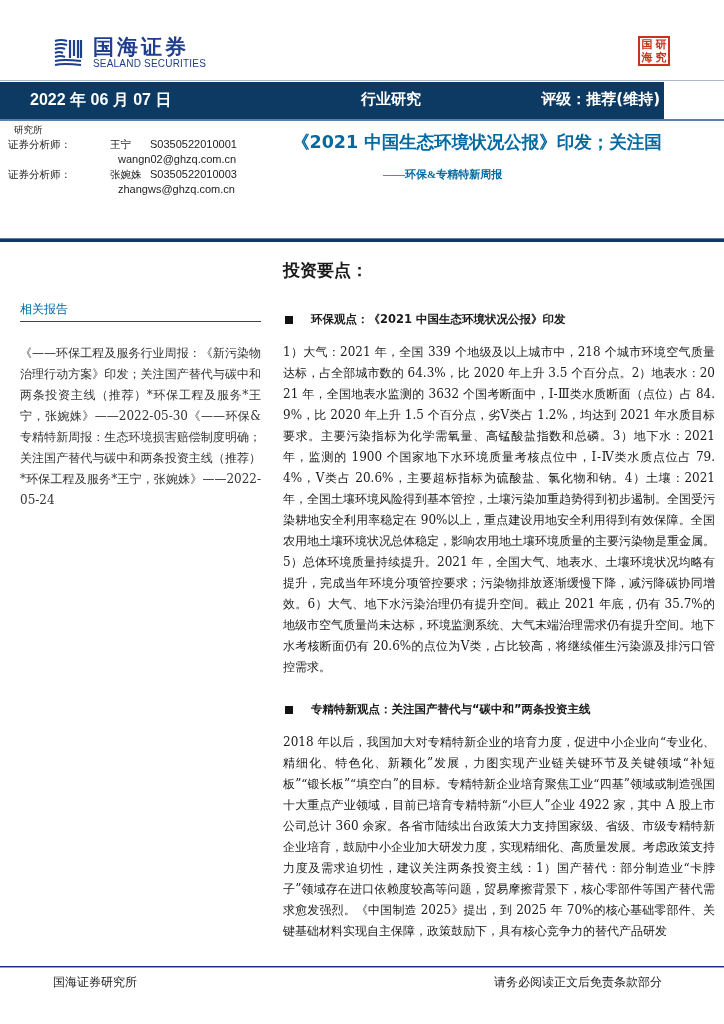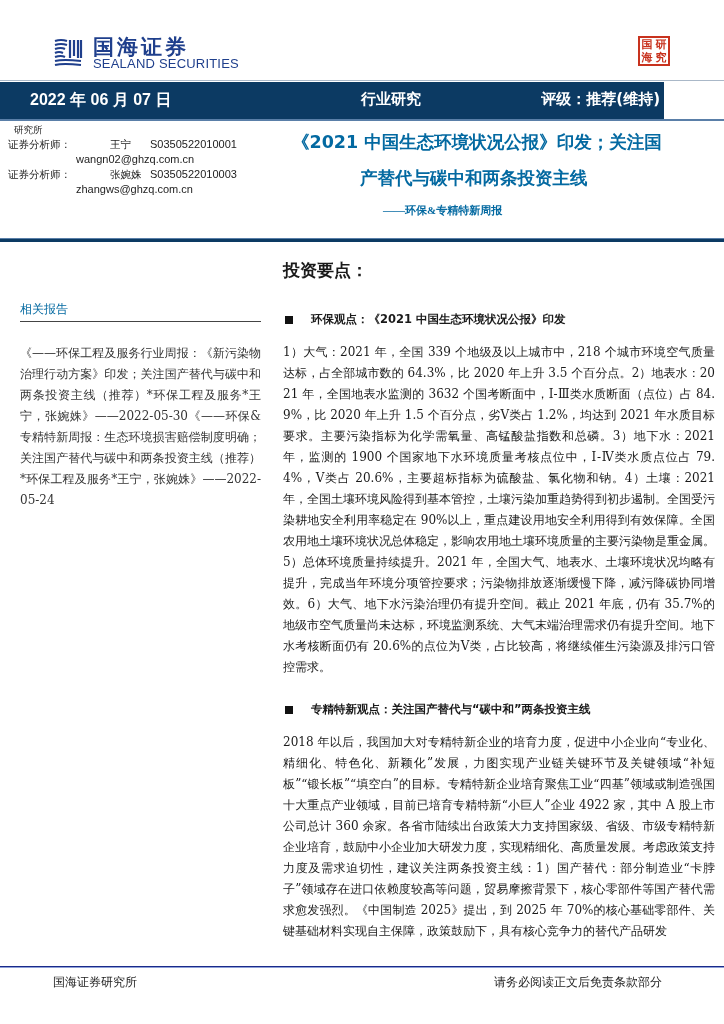--- a/index.html
+++ b/index.html
@@ -4,42 +4,42 @@
 <style>
   * { margin: 0; padding: 0; box-sizing: border-box; }
   html, body { width: 724px; height: 1024px; background: #ffffff; overflow: hidden; }
   body { position: relative; font-family: "DejaVu Serif", "Liberation Serif", serif; color: #1a1a1a; }
 
   
   .logo { position: absolute; left: 53px; top: 36px; display: flex; align-items: center; }
   .logo-mark { width: 30px; height: 30px; margin-right: 10px; }
   .logo-text { display: flex; flex-direction: column; }
   .logo-cn { font-family: "DejaVu Sans", sans-serif; font-weight: bold; font-size: 21px; color: #1f3f8c; letter-spacing: 3px; line-height: 22px; }
-  .logo-en { font-family: "Liberation Sans", sans-serif; font-size: 13px; color: #1f3f8c; letter-spacing: 0.2px; line-height: 12px; }
+  .logo-en { font-family: "Liberation Sans", sans-serif; font-size: 10px; color: #1f3f8c; letter-spacing: 0.2px; line-height: 12px; }
 
   
   .seal { position: absolute; left: 638px; top: 36px; width: 32px; height: 30px; border: 2px solid #c8321e; background: #fff; display: grid; grid-template-columns: 1fr 1fr; grid-template-rows: 1fr 1fr; }
   .seal span { font-family: "DejaVu Serif", serif; font-size: 11px; line-height: 13px; color: #c8321e; text-align: center; font-weight: bold; }
 
   
   .band-line { position: absolute; top: 80px; left: 0; width: 724px; height: 1px; background: #aab8c8; }
   .band { position: absolute; left: 0; top: 82px; width: 664px; height: 37px; background: #0c3a63; color: #fff; }
   .band-date { position: absolute; left: 30px; top: 8px; font-family: "Liberation Sans", sans-serif; font-weight: bold; font-size: 16px; }
   .band-cat { position: absolute; left: 361px; top: 8px; font-family: "DejaVu Sans", sans-serif; font-weight: bold; font-size: 15px; }
   .band-rating { position: absolute; right: 4px; top: 8px; font-family: "DejaVu Sans", sans-serif; font-weight: bold; font-size: 15px; }
   .band-under { position: absolute; top: 119px; left: 0; width: 724px; height: 2px; background: #5a7fa8; }
 
   
   .analysts { position: absolute; left: 8px; top: 122px; font-size: 10.5px; line-height: 15px; color: #222; }
   .analysts .org { padding-left: 6px; font-size: 9.5px; }
   .a-row { display: flex; }
   .a-label { width: 102px; }
   .a-name { width: 40px; }
   .a-code, .a-mail { font-family: "Liberation Sans", sans-serif; font-size: 11px; }
-  .a-mail { margin-left: 68px; }
+  .a-mail { margin-left: 110px; }
 
   
   .title { position: absolute; left: 284px; top: 124px; width: 440px; font-family: "DejaVu Sans", sans-serif; font-weight: bold; color: #0369a1; }
   .title-l1 { font-size: 17.5px; line-height: 36px; padding-left: 8px; }
   .title-l2 { font-size: 17.5px; line-height: 36px; padding-left: 76px; }
   .title-l3 { font-size: 11px; line-height: 28px; padding-left: 99px; font-family: Liberation Serif, serif; }
   .title-rule { position: absolute; top: 238px; left: 0; width: 724px; height: 4px; background: #0c3a63; border-top: 1px solid #5a7fa8; }
 
   
   .related { position: absolute; left: 20px; top: 301px; width: 241px; }
@@ -101,21 +101,20 @@
   <div class="a-row">
     <span class="a-label">证券分析师：</span>
     <span class="a-name">张婉姝</span>
     <span class="a-code">S0350522010003</span>
   </div>
   <div class="a-mail">zhangws@ghzq.com.cn</div>
 </div>
 
 <div class="title">
   <div class="title-l1">《2021 中国生态环境状况公报》印发；关注国</div>
-  <div class="title-l2">产替代与碳中和两条投资主线</div>
   <div class="title-l3">——环保&amp;专精特新周报</div>
 </div>
 <div class="title-rule"></div>
 
 <div class="related">
   <div class="related-head">相关报告</div>
   <div class="related-body">《——环保工程及服务行业周报：《新污染物治理行动方案》印发；关注国产替代与碳中和两条投资主线（推荐）*环保工程及服务*王宁，张婉姝》——2022-05-30《——环保&amp;专精特新周报：生态环境损害赔偿制度明确；关注国产替代与碳中和两条投资主线（推荐）*环保工程及服务*王宁，张婉姝》——2022-05-24</div>
 </div>
 
 <div class="main">

